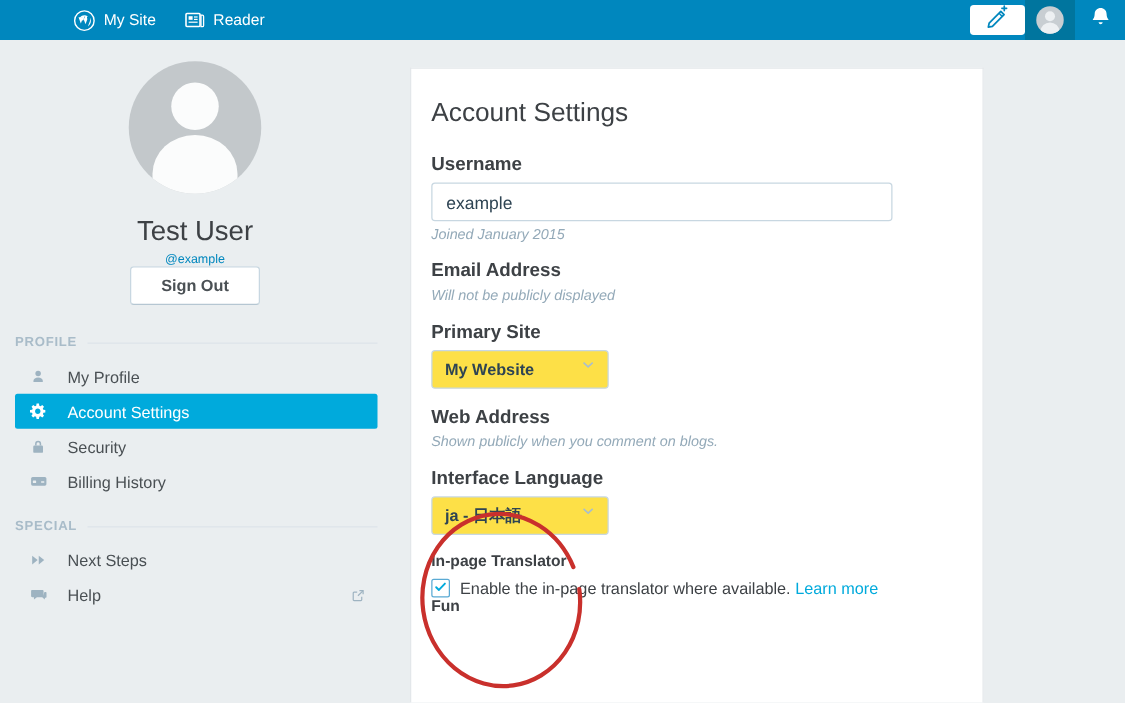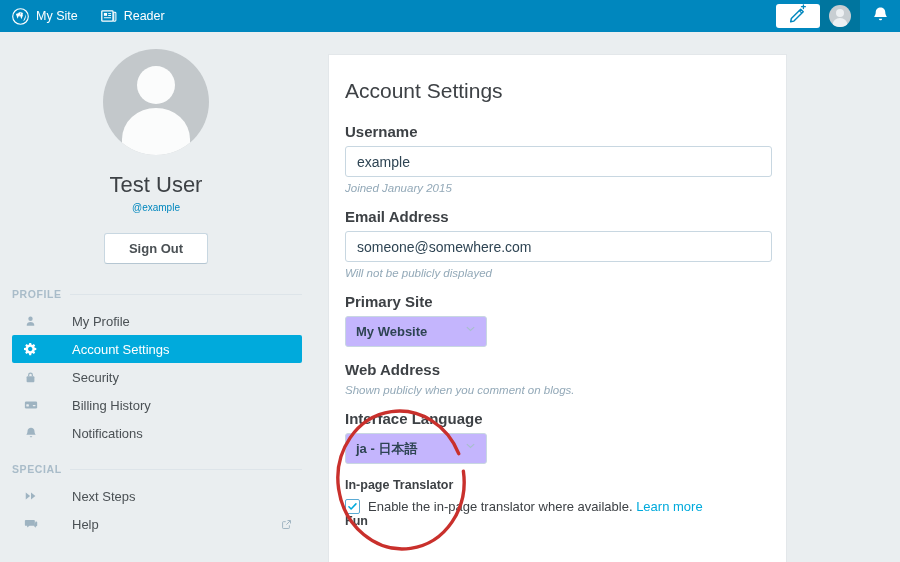--- a/index.html
+++ b/index.html
@@ -17,21 +17,21 @@
     width: 900px; height: 32px;
     background: #0087be;
     display: flex; align-items: stretch;
   }
   .mb-item {
     display: flex; align-items: center; gap: 7px;
     padding: 0 14px;
     color: #ffffff; font-size: 12.5px;
     cursor: pointer; white-space: nowrap;
   }
-  .mb-item.logo { padding-left: 12px; padding-right: 9px; }
+  .mb-item.logo { padding-left: 12px; padding-right: 9px; margin-left: 47px; }
   .mb-spacer { flex: 1 1 auto; }
   .mb-icon { display: flex; align-items: center; justify-content: center; }
   .mb-icon svg { display: block; }
 
   .mb-write {
     display: flex; align-items: center; justify-content: center;
     width: 44px; margin: 4px 0 4px 0;
     background: #ffffff; border-radius: 3px;
     cursor: pointer;
   }
@@ -78,21 +78,21 @@
     content: ""; position: absolute; left: 50%; top: 59px;
     width: 68px; height: 62px; border-radius: 50% 50% 0 0;
     background: #fbfcfc; transform: translateX(-50%);
   }
   .profile-name {
     margin-top: 17px; font-size: 22px; color: #3d4145; font-weight: 400;
   }
   .profile-handle {
     margin-top: 4px; font-size: 10px; color: #0087be; cursor: pointer;
   }
-  .signout-wrap { margin-top: 20px; }
+  .signout-wrap { }
   .signout-btn {
     display: inline-block;
     padding: 7px 24px;
     background: #ffffff; color: #4a5054;
     border: 1px solid #c8d7e1; border-bottom-color: #b5c6d2;
     border-radius: 3px; font-size: 13px; font-weight: 600;
     cursor: pointer;
   }
 
   .nav { margin-top: 24px; padding: 0 10px 0 12px; }
@@ -103,21 +103,21 @@
   .nav-heading .txt {
     font-size: 10.5px; letter-spacing: 0.6px; color: #a9bcc9; font-weight: 600;
   }
   .nav-heading .rule { flex: 1; height: 1px; background: #dde4e9; }
   .nav-heading.second { margin-top: 16px; }
 
   .nav-item {
     display: flex; align-items: center;
     height: 28px; padding: 0 10px 0 12px;
     border-radius: 2px; cursor: pointer;
-    color: #4a5054; font-size: 13px; gap: 18px;
+    color: #4a5054; font-size: 13px;
   }
   .nav-item .ico {
     width: 22px; display: flex; align-items: center; justify-content: flex-start;
     color: #9eb3c1;
   }
   .nav-item .label { margin-left: 8px; }
   .nav-item .ext { margin-left: auto; color: #9eb3c1; display: flex; }
   .nav-item.active { background: #00aadc; color: #ffffff; }
   .nav-item.active .ico { color: #ffffff; }
 
@@ -130,33 +130,33 @@
     padding: 24px 16px 20px 16px;
   }
   .card-title {
     font-size: 21px; color: #3d4145; font-weight: 400; margin-bottom: 20px;
   }
   .field { margin-bottom: 14px; }
   .field-label {
     font-size: 15px; font-weight: 700; color: #3d4145; margin-bottom: 6px;
   }
   .text-input {
-    display: block; width: 427px; height: 31px;
+    display: block; width: 369px; height: 31px;
     border: 1px solid #c8d7e1; border-radius: 3px;
     background: #fff; color: #2e4453;
     font-family: "Liberation Sans", sans-serif; font-size: 14px;
     padding: 0 11px;
   }
   .field-hint {
     margin-top: 5px; font-size: 11.5px; font-style: italic; color: #93a9b8;
   }
   .select-box {
     position: relative; display: inline-flex; align-items: center;
     width: 142px; height: 31px;
-    border: 1px solid #c8d7e1; border-radius: 3px; background: #c4b5fd;
+    border: 1px solid #c8d7e1; border-radius: 3px; background: #fde047;
     padding: 0 10px; cursor: pointer;
   }
   .select-box .sel-val {
     font-size: 13px; font-weight: 700; color: #2e4453;
   }
   .select-box .chev {
     position: absolute; right: 9px; top: 50%;
     transform: translateY(-60%); color: #a8bece;
   }
 
@@ -294,29 +294,20 @@
           <span class="ico">
             <svg width="14" height="14" viewBox="0 0 16 16" fill="currentColor">
               <rect x="1" y="4" width="14" height="8" rx="1.4"></rect>
               <rect x="2.6" y="7.2" width="3" height="2.4" rx="0.5" fill="#eaeef0"></rect>
               <rect x="10" y="8" width="3.2" height="1.3" rx="0.6" fill="#eaeef0"></rect>
             </svg>
           </span>
           <span class="label">Billing History</span>
         </div>
 
-        <div class="nav-item">
-          <span class="ico">
-            <svg width="14" height="14" viewBox="0 0 24 24" fill="currentColor">
-              <path d="M12 3c-3.3 0-6 2.6-6 5.9 0 3.6-1.4 5-1.9 5.6-.2.2-.1.6.3.6h15.2c.4 0 .5-.4.3-.6-.5-.6-1.9-2-1.9-5.6C18 5.6 15.3 3 12 3z"></path>
-              <path d="M9.9 17.4c.2 1.2 1.1 2 2.1 2s1.9-.8 2.1-2z"></path>
-            </svg>
-          </span>
-          <span class="label">Notifications</span>
-        </div>
 
         <div class="nav-heading second">
           <span class="txt">SPECIAL</span>
           <span class="rule"></span>
         </div>
 
         <div class="nav-item">
           <span class="ico">
             <svg width="14" height="14" viewBox="0 0 16 16" fill="currentColor">
               <path d="M2 4l5 4-5 4z"></path>
@@ -349,21 +340,20 @@
       <div class="card-title">Account Settings</div>
 
       <div class="field">
         <div class="field-label">Username</div>
         <input class="text-input" type="text" value="example" style="">
         <div class="field-hint">Joined January 2015</div>
       </div>
 
       <div class="field">
         <div class="field-label">Email Address</div>
-        <input class="text-input" type="text" value="someone@somewhere.com" style="">
         <div class="field-hint">Will not be publicly displayed</div>
       </div>
 
       <div class="field">
         <div class="field-label">Primary Site</div>
         <div class="select-box">
           <span class="sel-val">My Website</span>
           <span class="chev">
             <svg width="13" height="13" viewBox="0 0 16 16" fill="none" stroke="currentColor" stroke-width="1.5">
               <path d="M3.5 6l4.5 4.2L12.5 6"></path>

